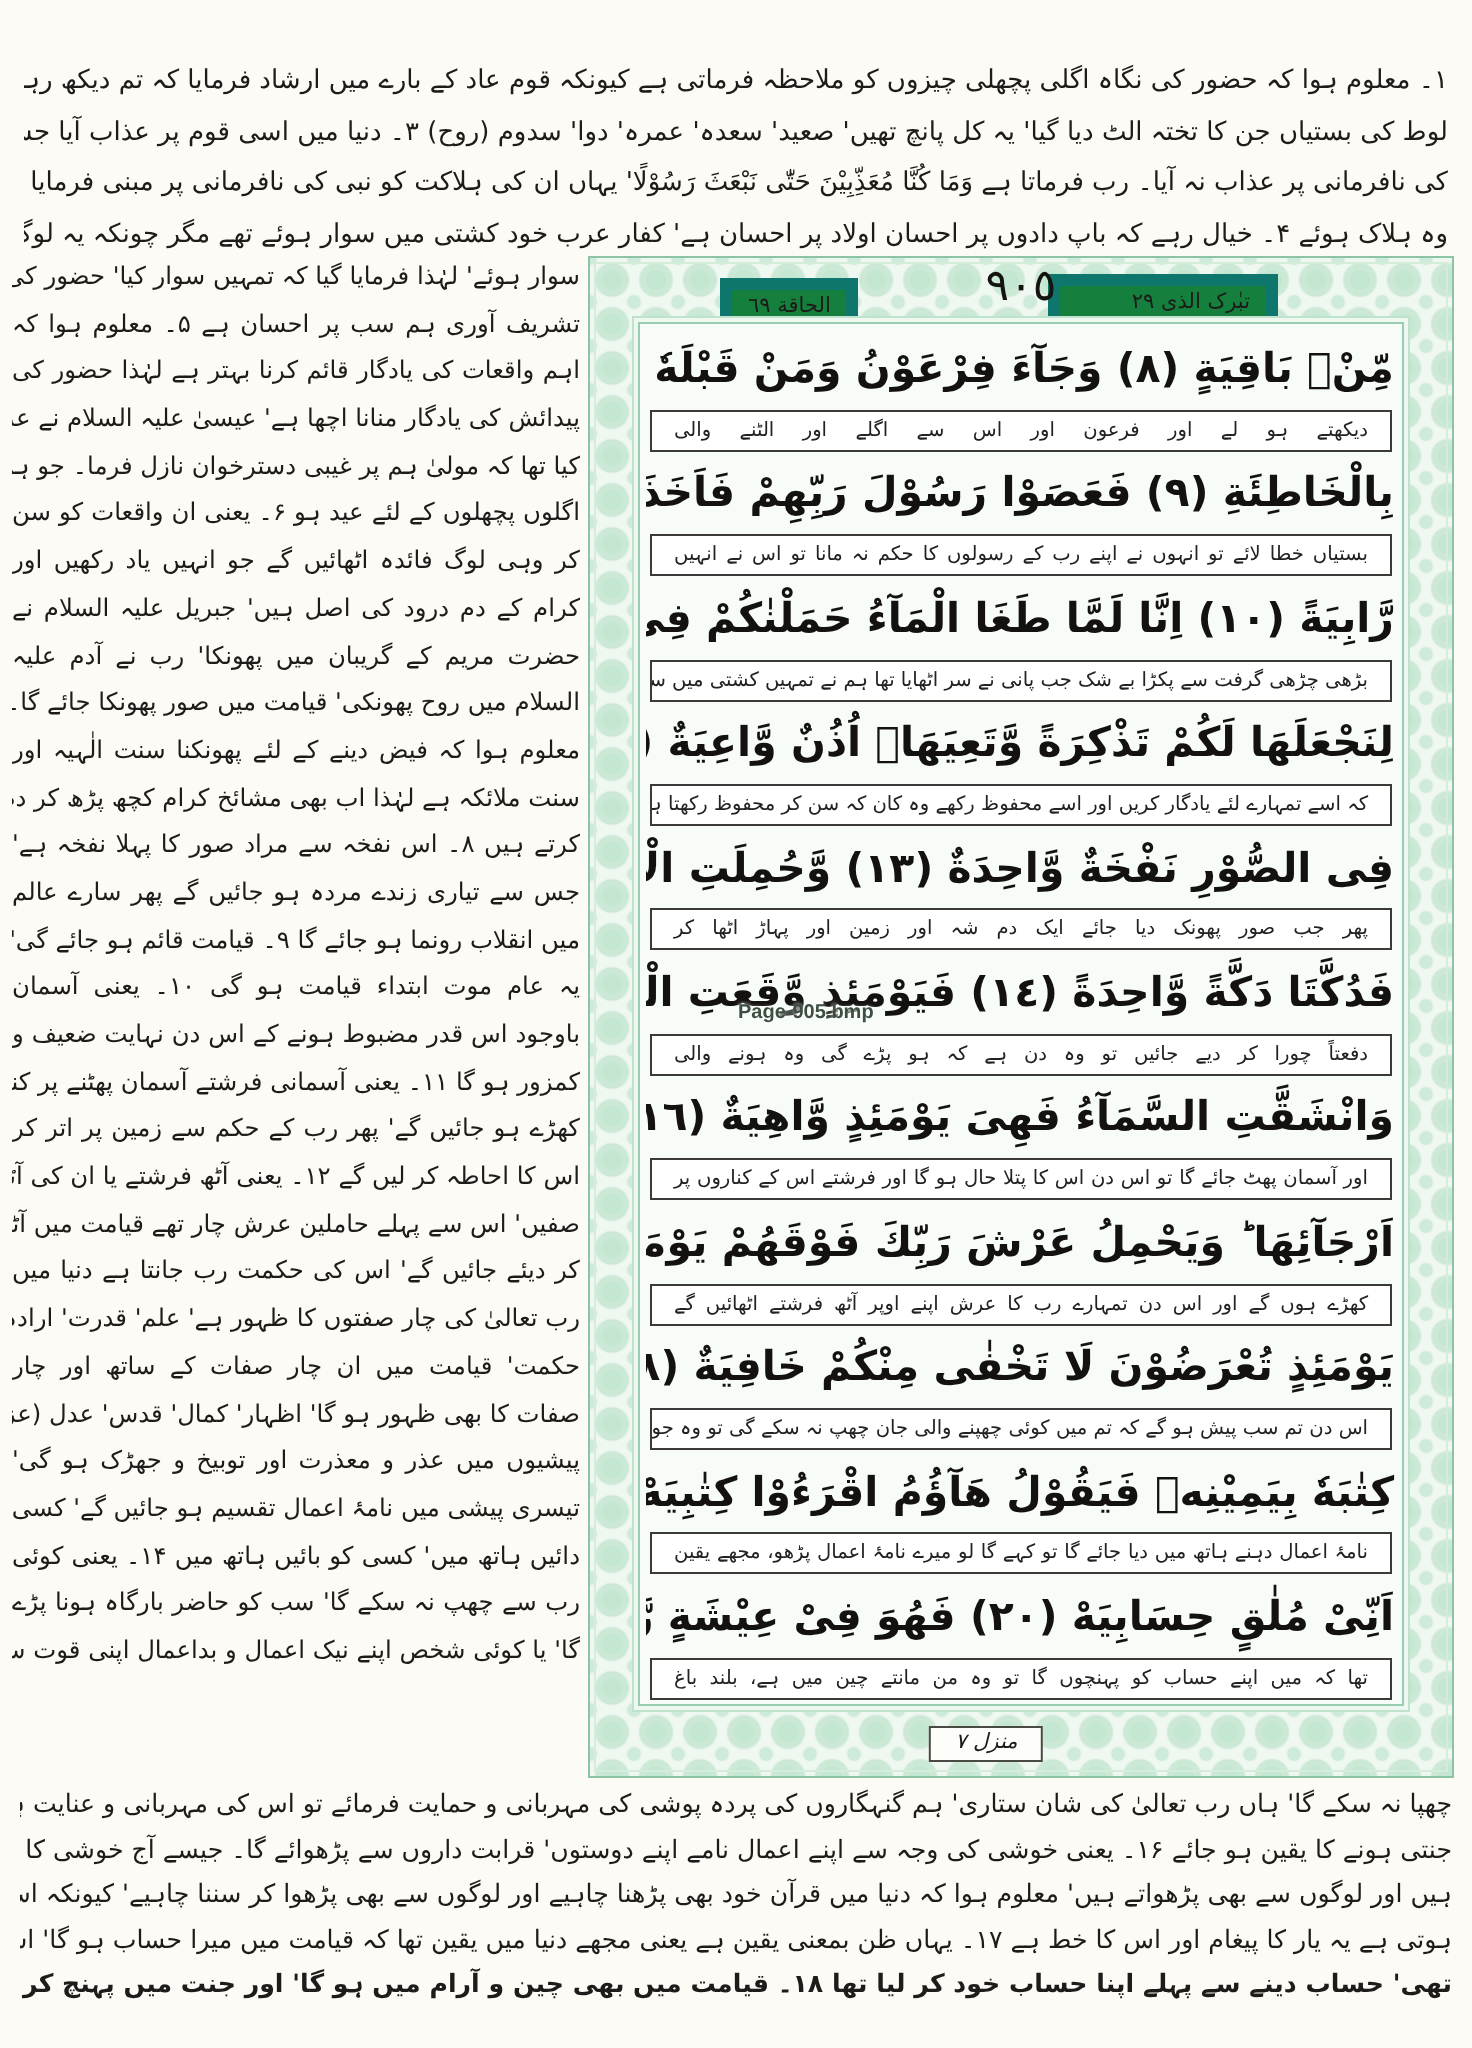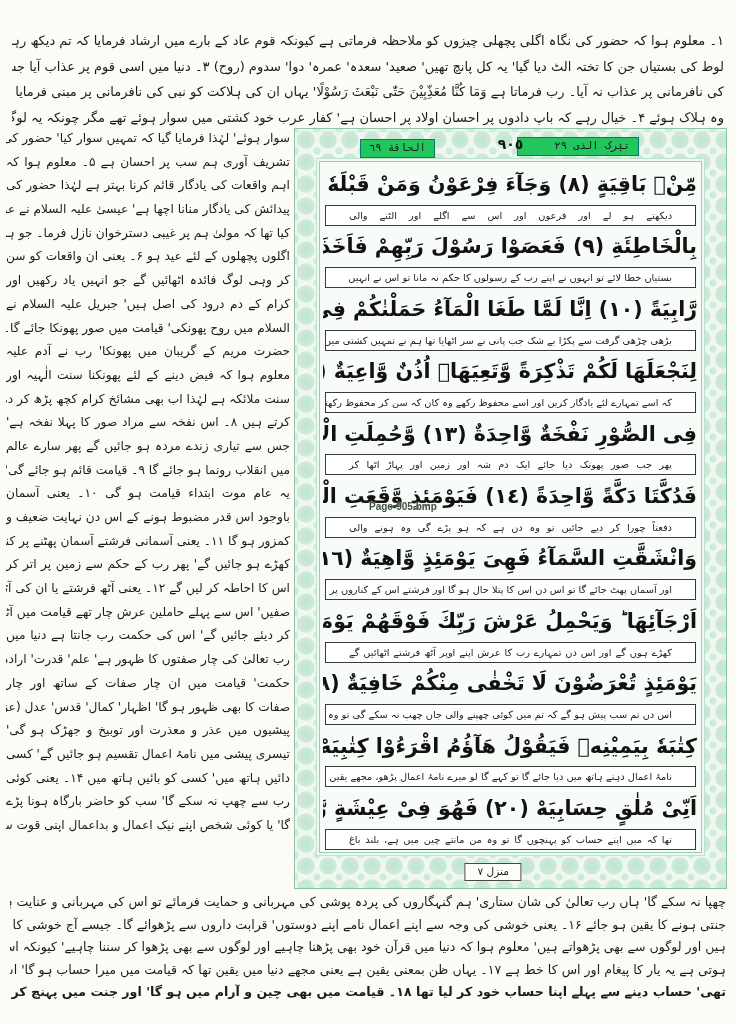--- a/index.html
+++ b/index.html
@@ -56,39 +56,39 @@
   }
   .li-arabic{
     direction:rtl;font-size:20.5px;font-weight:bold;line-height:40px;height:40px;
     white-space:nowrap;text-align:justify;text-align-last:justify;overflow:hidden;
     color:#131210;padding:0 1px;
   }
   .li-translation{
     direction:rtl;font-size:9.8px;line-height:19px;height:19px;
     background:#ffffff;border:1px solid #3c3a36;margin:0 2px;
     white-space:nowrap;text-align:justify;text-align-last:justify;overflow:hidden;
-    padding:0 23px;color:#242220;
+    padding:0 11px;color:#242220;
   }
   
   .hdr-box{
     position:absolute;top:9px;height:17px;line-height:16px;
-    background:#22c55e;border:1px solid #0f766e;
-    font-size:10.5px;padding:0 8px;direction:rtl;color:#1c1b18;font-family:Liberation Mono, monospace;
+    background:#15803d;border:6px solid #0f766e;
+    font-size:10.5px;padding:0 8px;direction:rtl;color:#1c1b18;
   }
   .hdr-juz{right:88px;padding-left:36px;}
   .hdr-surah{left:66px;top:11px;}
   .hdr-num{
     position:absolute;top:3px;left:50%;transform:translateX(-50%);
-    font-size:14px;font-weight:bold;color:#14130f;direction:rtl;line-height:26px;
+    font-size:22px;font-weight:normal;color:#14130f;direction:rtl;line-height:26px;
   }
   
   .manzil{
     position:absolute;bottom:8px;left:46%;transform:translateX(-50%);
     background:#fdfdf9;border:1px solid #4a4a44;
-    font-size:10.5px;line-height:15px;height:16px;padding:0 12px;direction:rtl;color:#1c1b18;
+    font-size:10.5px;line-height:15px;height:16px;padding:0 12px;direction:rtl;color:#1c1b18;font-style:italic;
   }
   
   .artifact{
     position:absolute;top:501px;left:337px;
     font-family:"Liberation Sans",sans-serif;font-size:10px;font-weight:bold;
     color:#3c4f40;text-shadow:0 0 2px #ffffff;direction:ltr;margin-left:32px;
   }
 </style>
 </head>
 <body>
@@ -102,22 +102,22 @@
 
 <div class="commentary" id="left-lines">
     <div class="li-line">سوار ہوئے' لہٰذا فرمایا گیا کہ تمہیں سوار کیا' حضور کی</div>
     <div class="li-line">تشریف آوری ہم سب پر احسان ہے ۵۔ معلوم ہوا کہ</div>
     <div class="li-line">اہم واقعات کی یادگار قائم کرنا بہتر ہے لہٰذا حضور کی</div>
     <div class="li-line">پیدائش کی یادگار منانا اچھا ہے' عیسیٰ علیہ السلام نے عرض</div>
     <div class="li-line">کیا تھا کہ مولیٰ ہم پر غیبی دسترخوان نازل فرما۔ جو ہمارے</div>
     <div class="li-line">اگلوں پچھلوں کے لئے عید ہو ۶۔ یعنی ان واقعات کو سن</div>
     <div class="li-line">کر وہی لوگ فائدہ اٹھائیں گے جو انہیں یاد رکھیں اور</div>
     <div class="li-line">کرام کے دم درود کی اصل ہیں' جبریل علیہ السلام نے</div>
+    <div class="li-line">حضرت مریم کے گریبان میں پھونکا' رب نے آدم علیہ</div>
     <div class="li-line">السلام میں روح پھونکی' قیامت میں صور پھونکا جائے گا۔</div>
-    <div class="li-line">حضرت مریم کے گریبان میں پھونکا' رب نے آدم علیہ</div>
     <div class="li-line">معلوم ہوا کہ فیض دینے کے لئے پھونکنا سنت الٰہیہ اور</div>
     <div class="li-line">سنت ملائکہ ہے لہٰذا اب بھی مشائخ کرام کچھ پڑھ کر دم</div>
     <div class="li-line">کرتے ہیں ۸۔ اس نفخہ سے مراد صور کا پہلا نفخہ ہے'</div>
     <div class="li-line">جس سے تیاری زندے مردہ ہو جائیں گے پھر سارے عالم</div>
     <div class="li-line">میں انقلاب رونما ہو جائے گا ۹۔ قیامت قائم ہو جائے گی'</div>
     <div class="li-line">یہ عام موت ابتداء قیامت ہو گی ۱۰۔ یعنی آسمان</div>
     <div class="li-line">باوجود اس قدر مضبوط ہونے کے اس دن نہایت ضعیف و</div>
     <div class="li-line">کمزور ہو گا ۱۱۔ یعنی آسمانی فرشتے آسمان پھٹنے پر کناروں پر</div>
     <div class="li-line">کھڑے ہو جائیں گے' پھر رب کے حکم سے زمین پر اتر کر</div>
     <div class="li-line">اس کا احاطہ کر لیں گے ۱۲۔ یعنی آٹھ فرشتے یا ان کی آٹھ</div>

